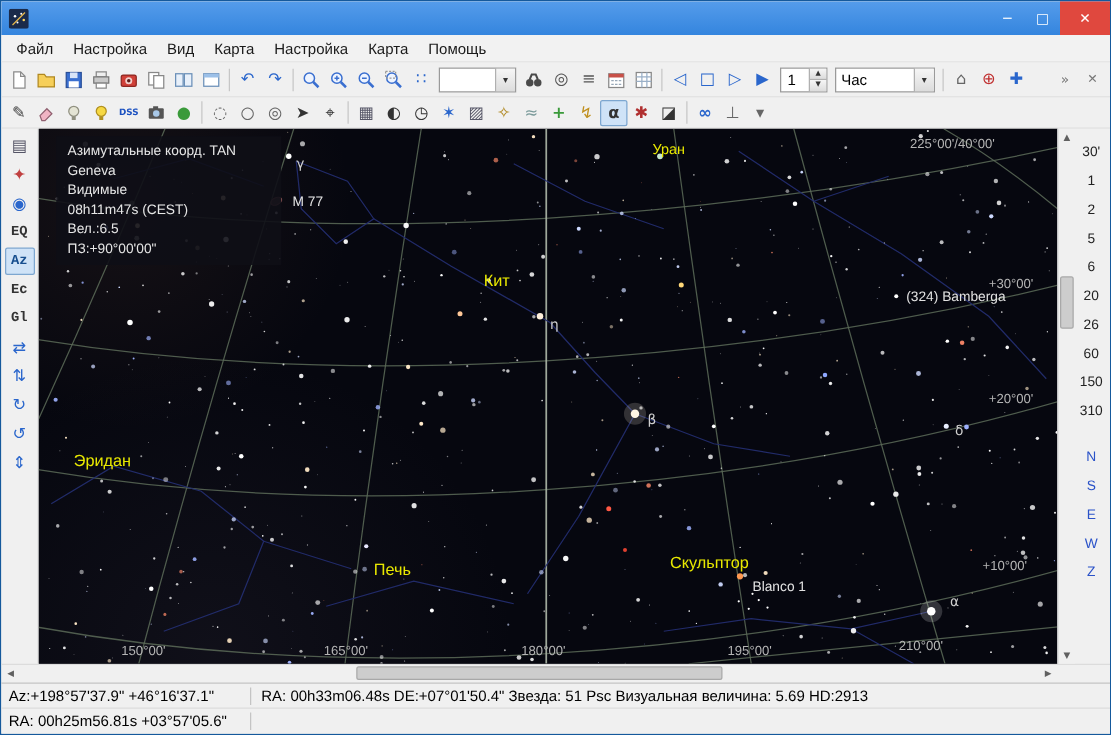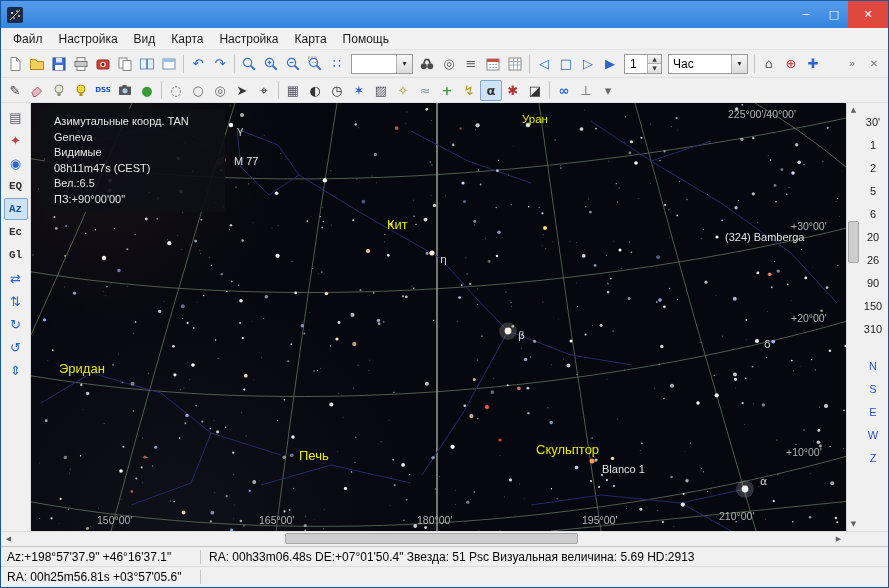--- a/index.html
+++ b/index.html
@@ -1128,21 +1128,21 @@
     </div>
 
     <div class="zoompanel" id="zoompanel">
         <div class="zbtn">30'</div>
         <div class="zbtn">1</div>
         <div class="zbtn">2</div>
         <div class="zbtn">5</div>
         <div class="zbtn">6</div>
         <div class="zbtn">20</div>
         <div class="zbtn">26</div>
-        <div class="zbtn">90</div>
+        <div class="zbtn">60</div>
         <div class="zbtn">150</div>
         <div class="zbtn">310</div>
         <div class="zgap"></div>
         <div class="zbtn dir">N</div>
         <div class="zbtn dir">S</div>
         <div class="zbtn dir">E</div>
         <div class="zbtn dir">W</div>
         <div class="zbtn dir">Z</div>
       </div>
   </div>

